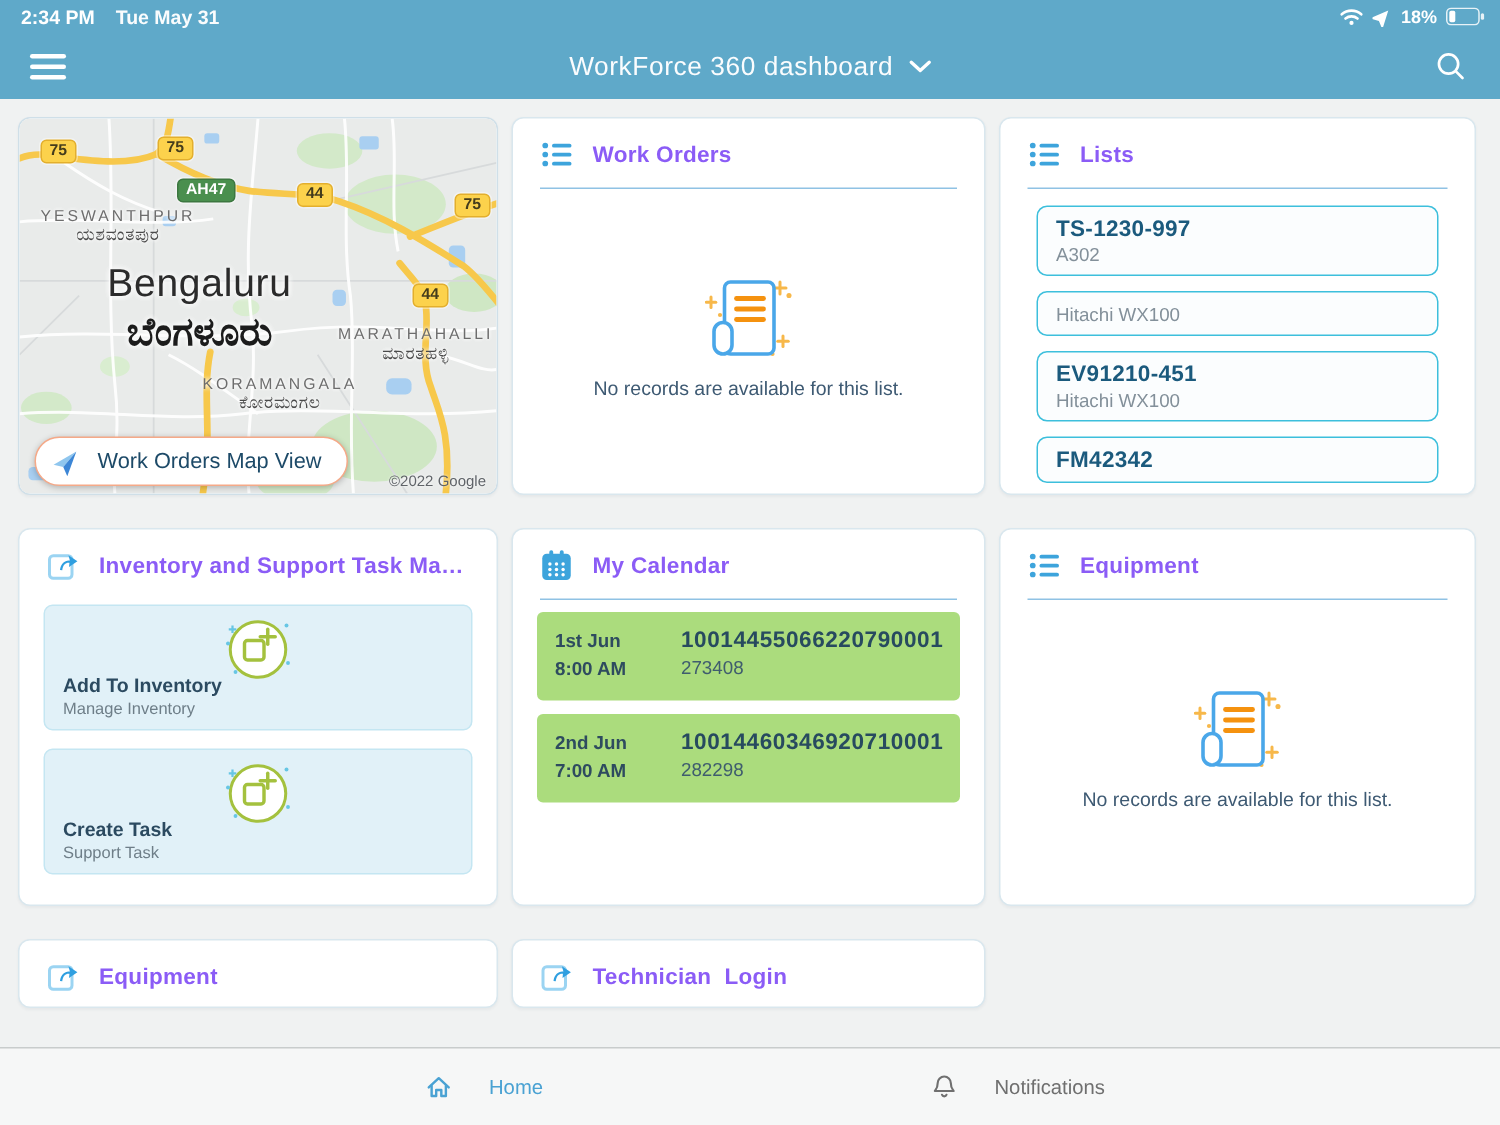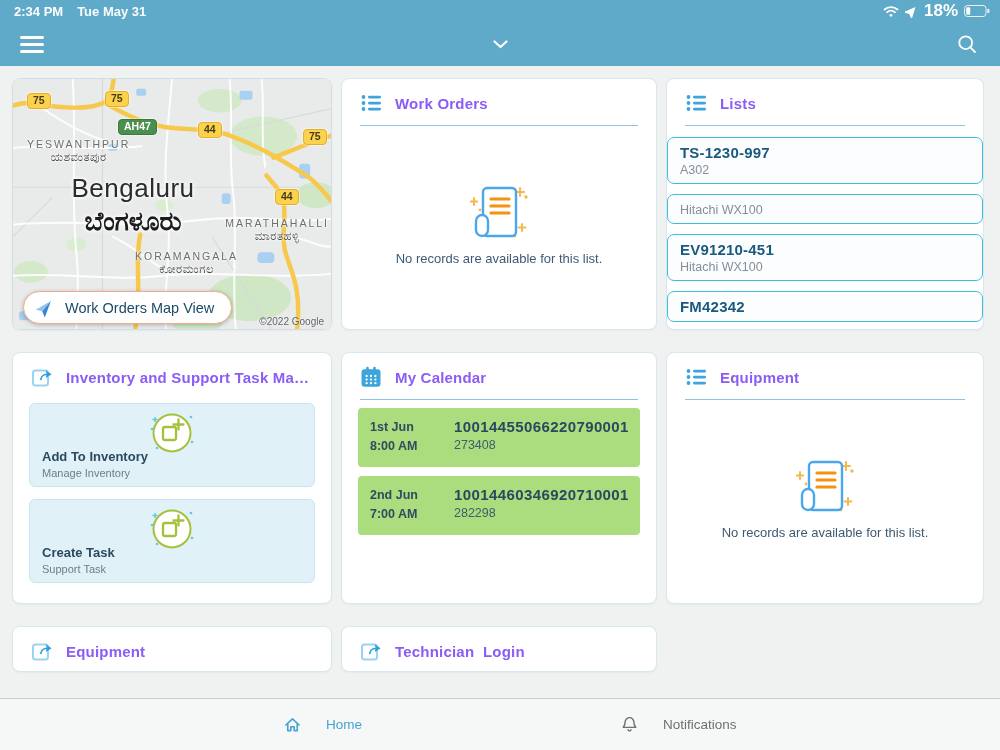--- a/index.html
+++ b/index.html
@@ -6,41 +6,41 @@
   html,body { width:1000px; height:750px; }
   body { font-family:"Liberation Sans", sans-serif; background:#f0f2f2; overflow:hidden; }
   .screen { position:relative; width:1000px; height:750px; background:#f0f2f2; }
 
   
   .topbar { position:absolute; top:0; left:0; right:0; height:66px; background:#5fa9c9; }
   .statusbar { position:absolute; top:0; left:0; right:0; height:22px; display:flex; align-items:center; justify-content:space-between; padding:0 10px 0 14px; color:#fff; }
   .sb-left { display:flex; gap:14px; align-items:center; font-size:13px; }
   .sb-time { font-weight:bold; }
   .sb-date { font-weight:600; opacity:.97; }
-  .sb-right { display:flex; gap:6px; align-items:center; font-size:17px; font-weight:600; }
+  .sb-right { display:flex; gap:6px; align-items:center; font-size:12px; font-weight:600; }
   .appbar { position:absolute; top:22px; left:0; right:0; height:44px; display:flex; align-items:center; }
   .hamburger { position:absolute; left:20px; top:13px; width:26px; height:19px; background:none; border:none; cursor:pointer; display:flex; flex-direction:column; justify-content:space-between; padding:1px 0; }
   .hamburger span { display:block; height:2.6px; width:24px; border-radius:2px; background:#fff; }
   .title-wrap { position:absolute; left:0; right:0; top:0; bottom:0; display:flex; align-items:center; justify-content:center; gap:10px; cursor:pointer; }
   .page-title { color:rgba(255,255,255,.97); font-size:17.5px; letter-spacing:.4px; white-space:pre; }
   .search-btn { position:absolute; right:22px; top:12px; width:22px; height:22px; background:none; border:none; cursor:pointer; }
 
   
   .content { position:absolute; top:66px; left:0; right:0; height:632px; background:#f0f2f2; overflow:hidden; padding:12px 14px 0 12px; display:grid; grid-template-columns:320px 316px 318px; grid-template-rows:252px 252px 46px; gap:22px 9px; }
   .card { background:#fff; border:1px solid #d9e7ee; border-radius:8px; box-shadow:0 1px 2px rgba(30,60,80,.05); overflow:hidden; display:flex; flex-direction:column; }
   .card-head { display:flex; align-items:center; gap:13px; padding:13px 18px 11px 18px; flex:0 0 auto; }
   .card-title { font-size:15px; font-weight:600; color:#8b5cf6; letter-spacing:.2px; white-space:pre; overflow:hidden; text-overflow:ellipsis; }
   .divider { height:1px; background:#8fc2e4; margin:0 18px; flex:0 0 auto; }
 
   
   .empty { flex:1; display:flex; flex-direction:column; align-items:center; justify-content:center; padding-bottom:6px; }
   .empty-text { margin-top:7px; font-size:13px; color:#3e5a73; }
 
   
-  .list-items { padding:11px 0; display:flex; flex-direction:column; gap:10px; }
+  .list-items { padding:11px 24px; display:flex; flex-direction:column; gap:10px; }
   .list-item { border:1.6px solid #3dbfdc; border-radius:7px; background:#fbfdfe; padding:6px 12px; cursor:pointer; }
   .list-item-title { font-size:15px; font-weight:700; color:#1b5a7d; letter-spacing:.2px; }
   .list-item-sub { font-size:12.5px; color:#83909a; margin-top:2px; }
 
   
   .tiles { padding:4px 16px 14px 16px; display:flex; flex-direction:column; gap:12px;text-align:right; }
   .tile { position:relative; height:84px; background:#e1f1f8; border:1px solid #c4e6f2; border-radius:6px; cursor:pointer; }
   .tile-icon { position:absolute; top:5px; left:50%; transform:translateX(-50%); }
   .tile-title { position:absolute; left:12px; bottom:22px; font-size:13px; font-weight:700; color:#2b4a60; }
   .tile-sub { position:absolute; left:12px; bottom:7px; font-size:11px; color:#6e7e88; }
@@ -110,20 +110,21 @@
         </svg>
       </div>
     </div>
     <div class="appbar">
       <button class="hamburger">
           <span></span>
           <span></span>
           <span></span>
         </button>
       <div class="title-wrap">
+        <span class="page-title">WorkForce 360 dashboard</span>
         <svg class="icon" width="15" height="9" viewBox="0 0 15 9">
           <polyline points="1.5,1.5 7.5,7 13.5,1.5" stroke="#fff" stroke-width="2.2" fill="none" stroke-linecap="round" stroke-linejoin="round"></polyline>
         </svg>
       </div>
       <button class="search-btn">
         <svg width="20" height="20" viewBox="0 0 20 20">
           <circle cx="8.7" cy="8.7" r="6.4" stroke="#fff" stroke-width="1.8" fill="none"></circle>
           <line x1="13.6" y1="13.6" x2="18" y2="18" stroke="#fff" stroke-width="1.8" stroke-linecap="round"></line>
         </svg>
       </button>

